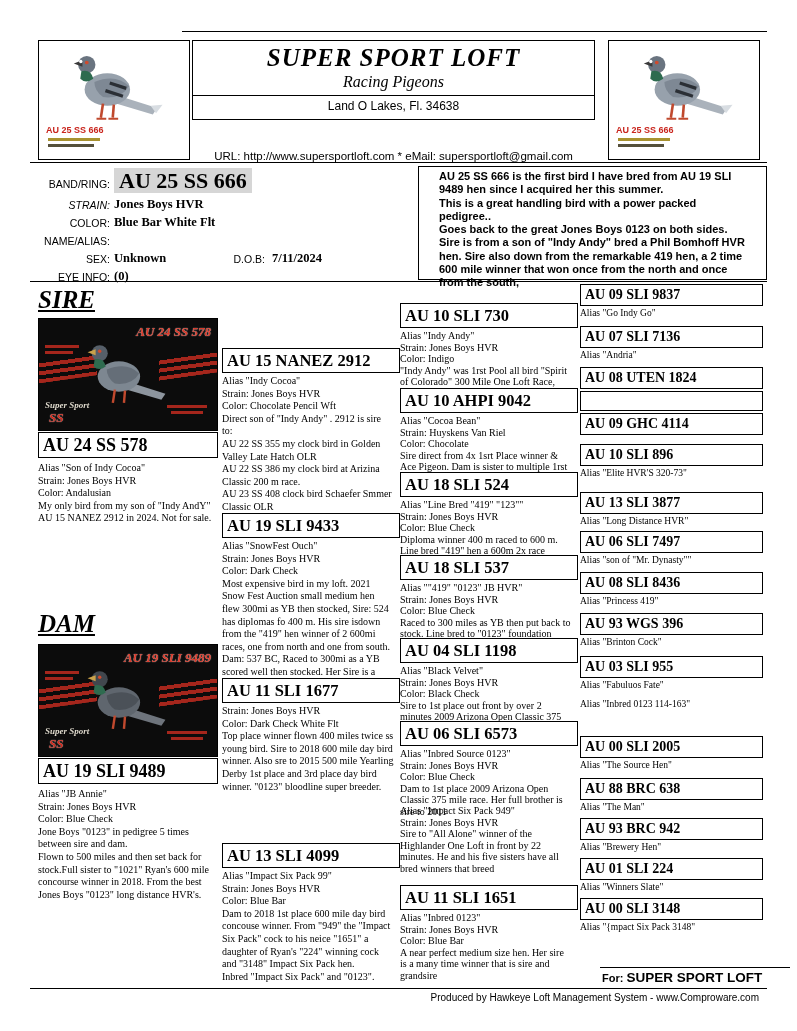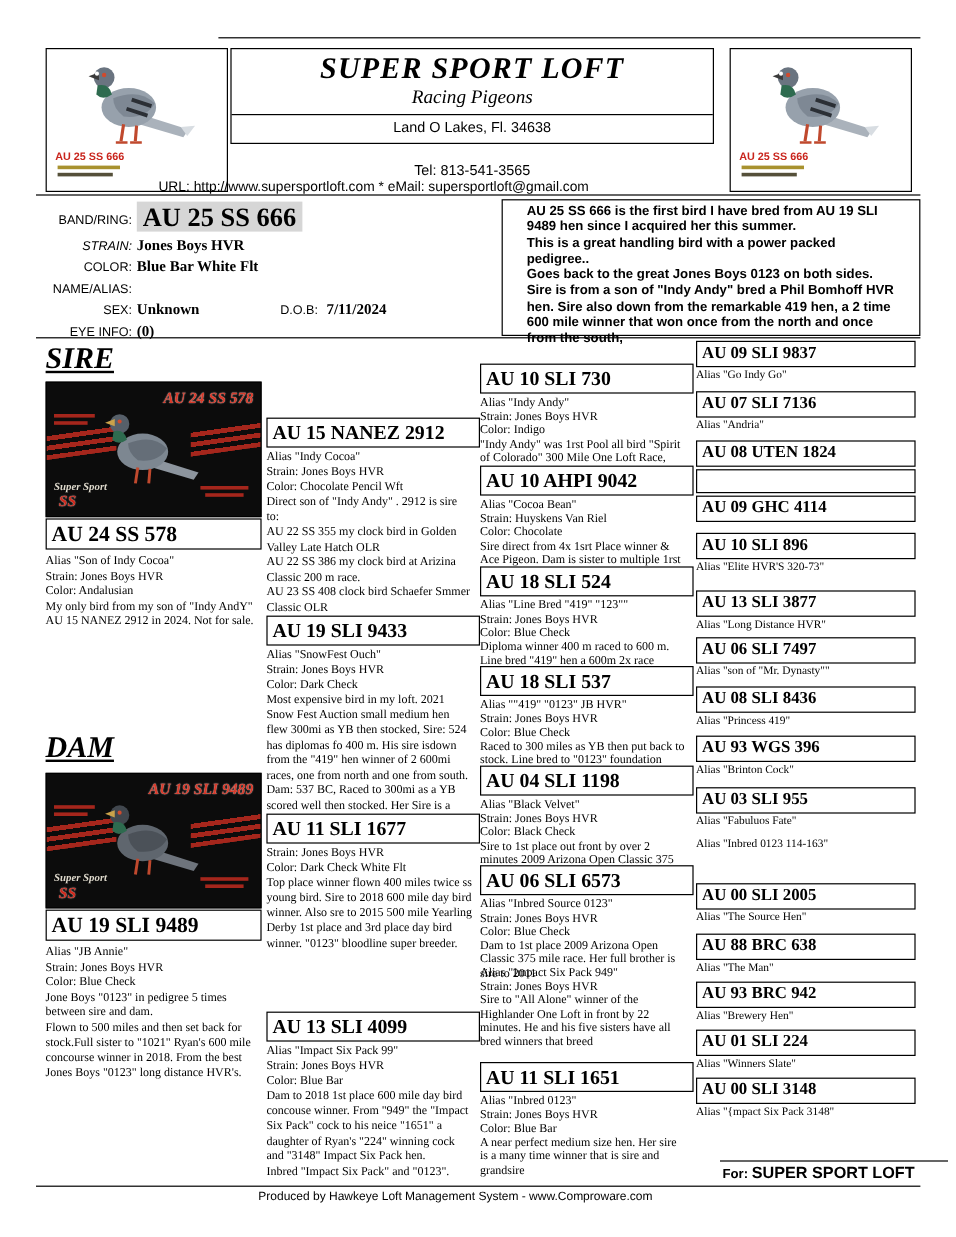--- a/index.html
+++ b/index.html
@@ -10,21 +10,21 @@
 
   
   .center-box{position:absolute;left:192px;top:40px;width:403px;height:80px;
               border:1.5px solid #000;box-sizing:border-box;text-align:center;}
   .hdr-title{font-size:25px;font-weight:bold;font-style:italic;letter-spacing:1px;margin-top:3px;}
   .hdr-sub{font-size:16px;font-style:italic;margin-top:1px;}
   .hdr-addr{border-top:1.5px solid #000;margin-top:4px;padding-top:3px;
             font-family:"Liberation Sans",sans-serif;font-size:12px;}
   .hdr-tel{position:absolute;left:192px;top:135px;width:403px;text-align:center;
            font-family:"Liberation Sans",sans-serif;font-size:12px;}
-  .hdr-url{position:absolute;left:132px;top:150px;width:523px;
+  .hdr-url{position:absolute;left:132px;top:150px;width:523px;text-align:center;
            font-family:"Liberation Sans",sans-serif;font-size:11.5px;}
 
   .hphoto{position:absolute;top:40px;width:152px;height:120px;border:1.5px solid #000;
           background:#fff;box-sizing:border-box;}
   .hphoto .band-red{position:absolute;left:7px;top:84px;color:#c9251d;font-weight:bold;
                     font-size:9px;font-family:"Liberation Sans",sans-serif;}
   .cap-bar{position:absolute;left:9px;height:3px;background:#a8922f;}
   .cap-bar.b2{background:#55503a;}
 
   
@@ -83,21 +83,21 @@
   .g4-item:nth-of-type(13){top:778px}.g4-item:nth-of-type(14){top:818px}
   .g4-item:nth-of-type(15){top:858px}.g4-item:nth-of-type(16){top:898px}
   .empty-box{position:absolute;left:580px;top:391px;width:183px;height:20px;
              border:1.5px solid #000;box-sizing:border-box;background:#fff;}
 
   
   .forline{position:absolute;left:600px;top:967px;width:190px;border-top:1.5px solid #000;}
   .forblock{position:absolute;left:602px;top:970px;font-family:"Liberation Sans",sans-serif;
             font-weight:bold;font-size:11px;}
   .forblock .big{font-size:13.5px;}
-  .footer-prod{position:absolute;left:0;top:992px;width:759px;text-align:center;
+  .footer-prod{position:absolute;left:0;top:992px;width:759px;text-align:right;
                font-family:"Liberation Sans",sans-serif;font-size:10px;}
 </style>
 </head>
 <body>
 
 <div class="page">
 
   <div class="hline" style="left:182px;top:31px;width:585px;"></div>
 
   <div class="hphoto" style="left:38px;">
@@ -120,21 +120,20 @@
     <div class="band-red">AU 25 SS 666</div>
     <div class="cap-bar" style="top:97px;width:52px;"></div>
     <div class="cap-bar b2" style="top:103px;width:46px;"></div>
   </div>
 
   <div class="center-box">
     <div class="hdr-title">SUPER SPORT LOFT</div>
     <div class="hdr-sub">Racing Pigeons</div>
     <div class="hdr-addr">Land O Lakes, Fl. 34638</div>
   </div>
-  <div class="hdr-tel">Tel: 813-541-3565</div>
   <div class="hdr-url">URL: http://www.supersportloft.com * eMail: supersportloft@gmail.com</div>
 
   <div class="hphoto" style="left:608px;">
     <svg viewBox="0 0 100 85" width="130" height="92" style="position:absolute;left:12px;top:2px;">
       <polygon points="50,48 88,60 84,66 50,56" fill="#aab2bb"></polygon>
       <polygon points="82,58 93,57 87,65" fill="#d8dde2"></polygon>
       <ellipse cx="42" cy="43" rx="21" ry="15" fill="#97a1ac"></ellipse>
       <path d="M30,36 Q50,28 62,40 Q55,52 38,50 Q30,44 30,36" fill="#7e8894"></path>
       <rect x="44" y="38" width="16" height="3" fill="#2b2f35" transform="rotate(18 52 39)"></rect>
       <rect x="40" y="45" width="17" height="3" fill="#2b2f35" transform="rotate(18 48 46)"></rect>

